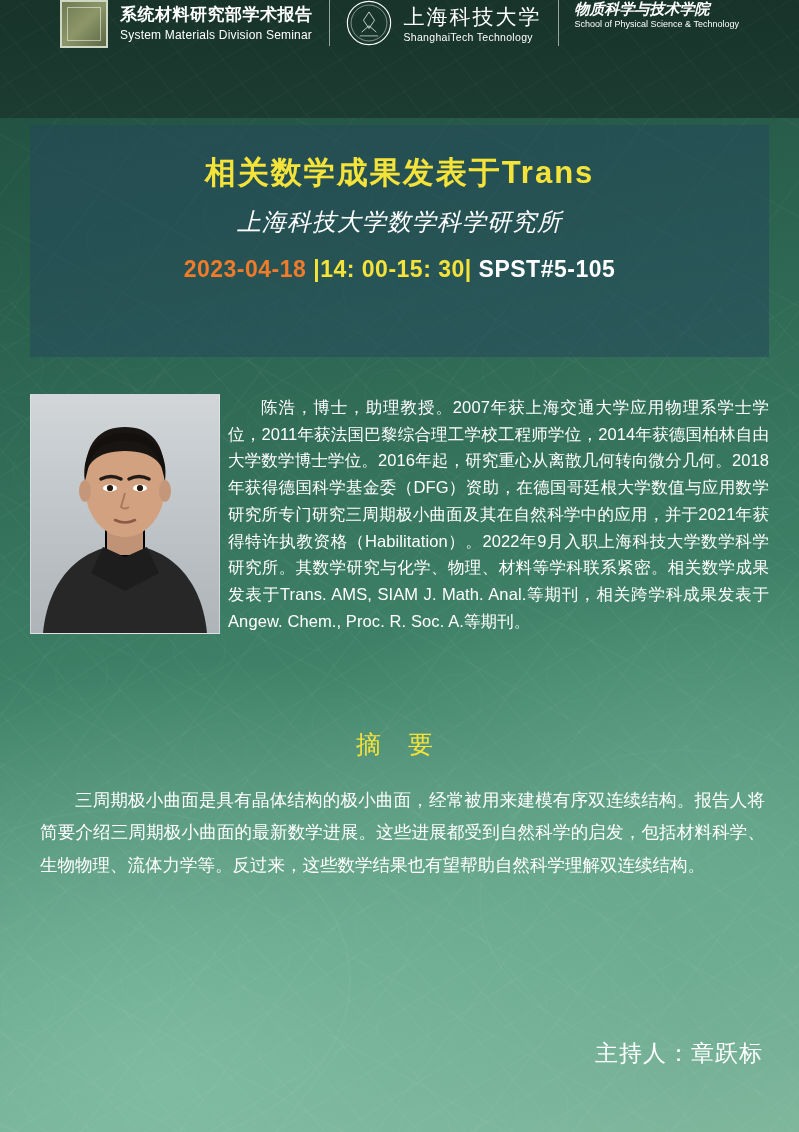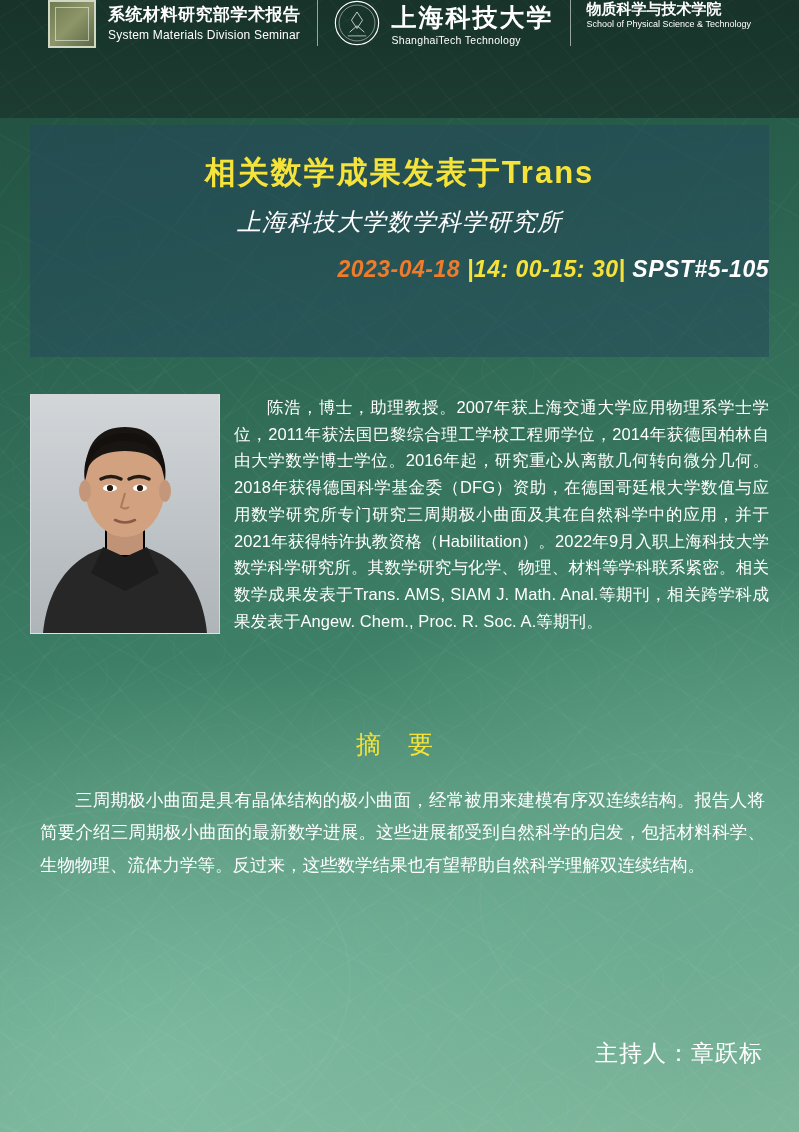--- a/index.html
+++ b/index.html
@@ -90,34 +90,35 @@
     white-space: nowrap;
     line-height: 1.35;
   }
   .htext-en {
     font-size: 12px;
     white-space: nowrap;
     line-height: 1.35;
     letter-spacing: 0.2px;
   }
   .htext-cn-lg {
-    font-size: 25px;
-    font-weight: bold;
+    font-size: 21px;
+    font-weight: normal;
     letter-spacing: 2px;
     white-space: nowrap;
   }
   .htext-en-sm {
     font-size: 10.5px;
     white-space: nowrap;
     letter-spacing: 0.3px;
   }
   .htext-cn-md {
     font-size: 15px;
     font-weight: bold;
     white-space: nowrap;
+    font-style: italic;
   }
   .htext-en-xs {
     font-size: 9px;
     white-space: nowrap;
   }
 
   
   .title-panel {
     position: absolute;
     top: 125px;
@@ -149,36 +150,34 @@
     margin-top: 13px;
     font-size: 24px;
     color: #ffffff;
     font-style: italic;
     letter-spacing: 1px;
   }
   .datetime {
     margin-top: 18px;
     font-size: 23px;
     font-weight: bold;
-    font-style: italic;
     letter-spacing: 0.5px;
-    text-align: right;
   }
   .datetime .dt-date { color: #f07b2a; }
   .datetime .dt-time { color: #f5e33a; }
   .datetime .dt-room { color: #ffffff; }
 
   
   .bio-section {
     position: absolute;
     top: 394px;
     left: 30px;
     right: 30px;
     display: flex;
-    gap: 14px;
+    gap: 8px;
   }
   .portrait {
     width: 188px;
     height: 238px;
     flex: 0 0 auto;
     border: 1px solid rgba(255,255,255,0.35);
     background: linear-gradient(180deg, #cfd3d6 0%, #b9bfc3 100%);
     position: relative;
     overflow: hidden;
   }

